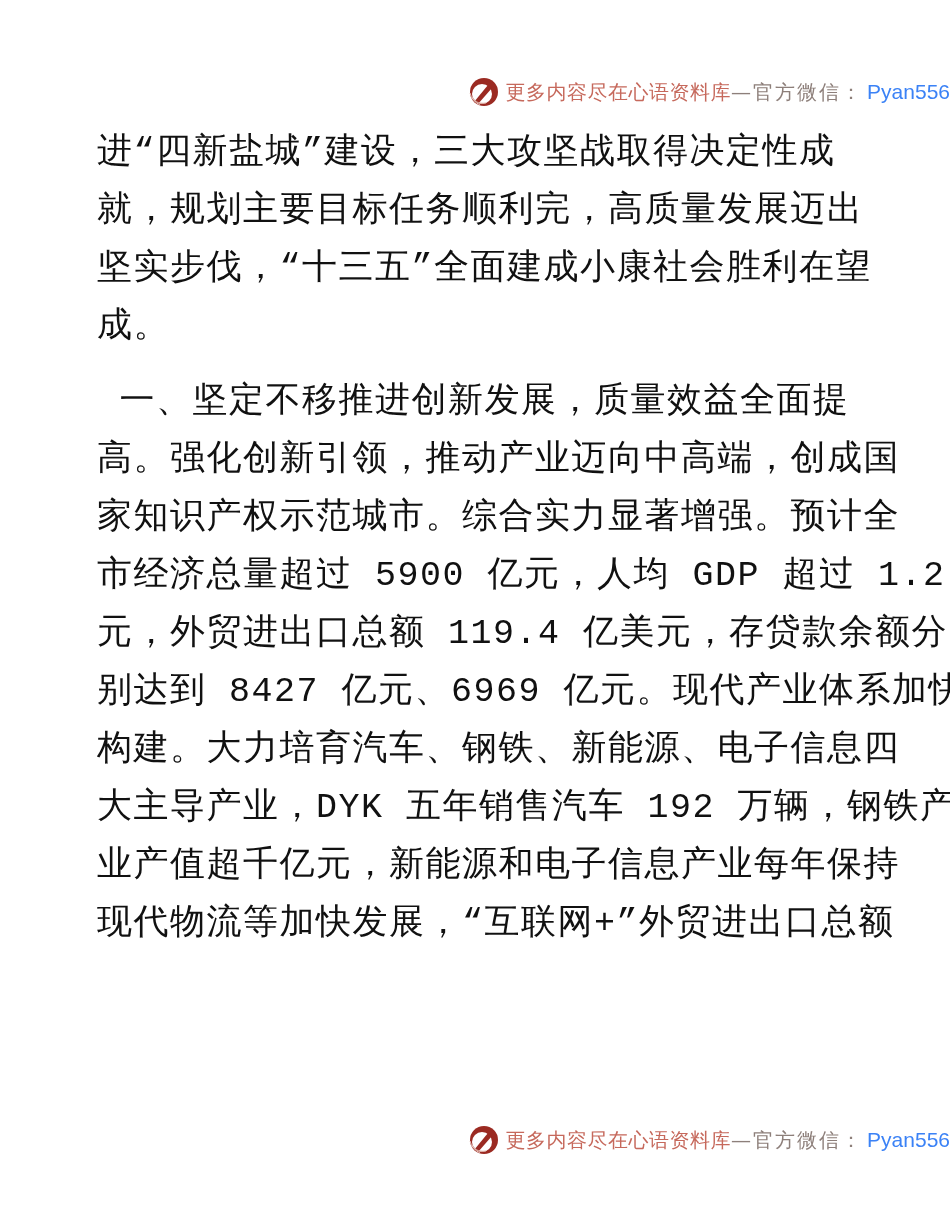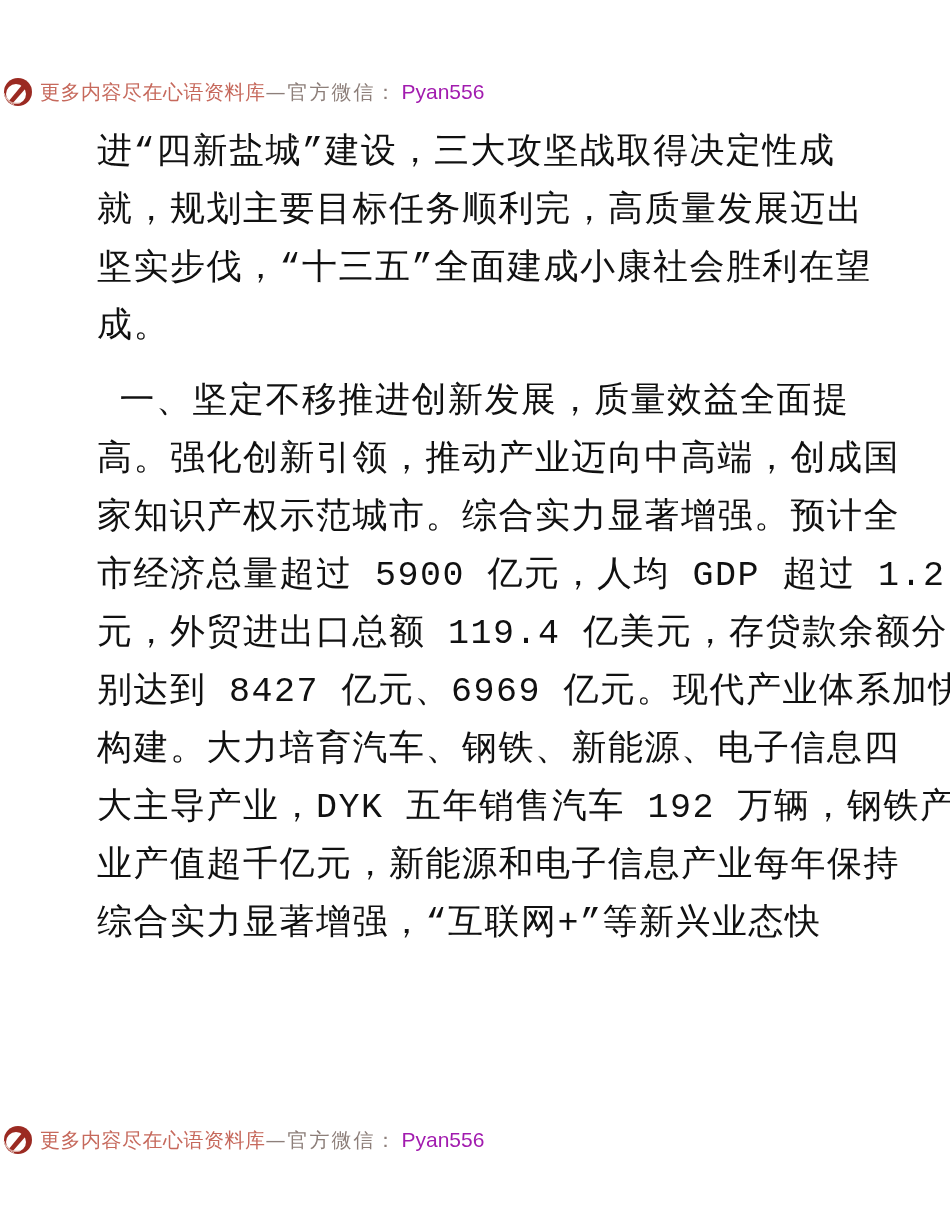--- a/index.html
+++ b/index.html
@@ -13,39 +13,39 @@
       position: relative;
       overflow: hidden;
       font-family: "DejaVu Serif", "Liberation Serif", serif;
       color: #111111;
     }
     .watermark {
       position: absolute;
       left: 0;
       width: 950px;
       display: flex;
-      justify-content: flex-start;
+      justify-content: flex-end;
       align-items: center;
       height: 40px;
       font-family: "DejaVu Serif", "Liberation Serif", serif;
       font-size: 20px;
       white-space: nowrap;
     }
     .watermark.top { top: 72px; }
     .watermark.bottom { top: 1120px; }
     .wm-logo {
       width: 34px;
       height: 34px;
       margin-right: 6px;
       display: inline-block;
     }
     .wm-red { color: #c6695c; letter-spacing: 0.5px; }
     .wm-gray { color: #8d7f7a; letter-spacing: 2px; }
     .wm-id {
-      color: #a21caf;
+      color: #3b82f6;
       font-family: "Liberation Sans", "DejaVu Sans", sans-serif;
       font-size: 21px;
       margin-left: 4px;
     }
     .content {
       position: absolute;
       left: 97px;
       top: 124px;
       width: 770px;
       font-family: Liberation Mono, monospace;
@@ -87,21 +87,21 @@
   <div>
     <div class="line" style="white-space:pre;"> 一、坚定不移推进创新发展，质量效益全面提</div>
     <div class="line">高。强化创新引领，推动产业迈向中高端，创成国</div>
     <div class="line">家知识产权示范城市。综合实力显著增强。预计全</div>
     <div class="line">市经济总量超过 5900 亿元，人均 GDP 超过 1.2 万美</div>
     <div class="line">元，外贸进出口总额 119.4 亿美元，存贷款余额分</div>
     <div class="line">别达到 8427 亿元、6969 亿元。现代产业体系加快</div>
     <div class="line">构建。大力培育汽车、钢铁、新能源、电子信息四</div>
     <div class="line">大主导产业，DYK 五年销售汽车 192 万辆，钢铁产</div>
     <div class="line">业产值超千亿元，新能源和电子信息产业每年保持</div>
-    <div class="line">综合实力显著增强，“互联网+”等新兴业态快</div>
+    <div class="line">现代物流等加快发展，“互联网+”外贸进出口总额</div>
   </div>
 </div>
 
 <div class="watermark bottom">
   <svg class="wm-logo" viewBox="0 0 34 34">
     <circle cx="18" cy="17" r="14" fill="#9b2a22"></circle>
     <circle cx="16" cy="19" r="10" fill="#ffffff"></circle>
     <path d="M8 27 L22 10 L26 13 L12 29 Z" fill="#9b2a22"></path>
     <path d="M6 22 Q10 30 20 28" stroke="#d9a89e" stroke-width="1.2" fill="none"></path>
     <path d="M4 18 Q6 26 14 30" stroke="#e6c4bc" stroke-width="1" fill="none"></path>

